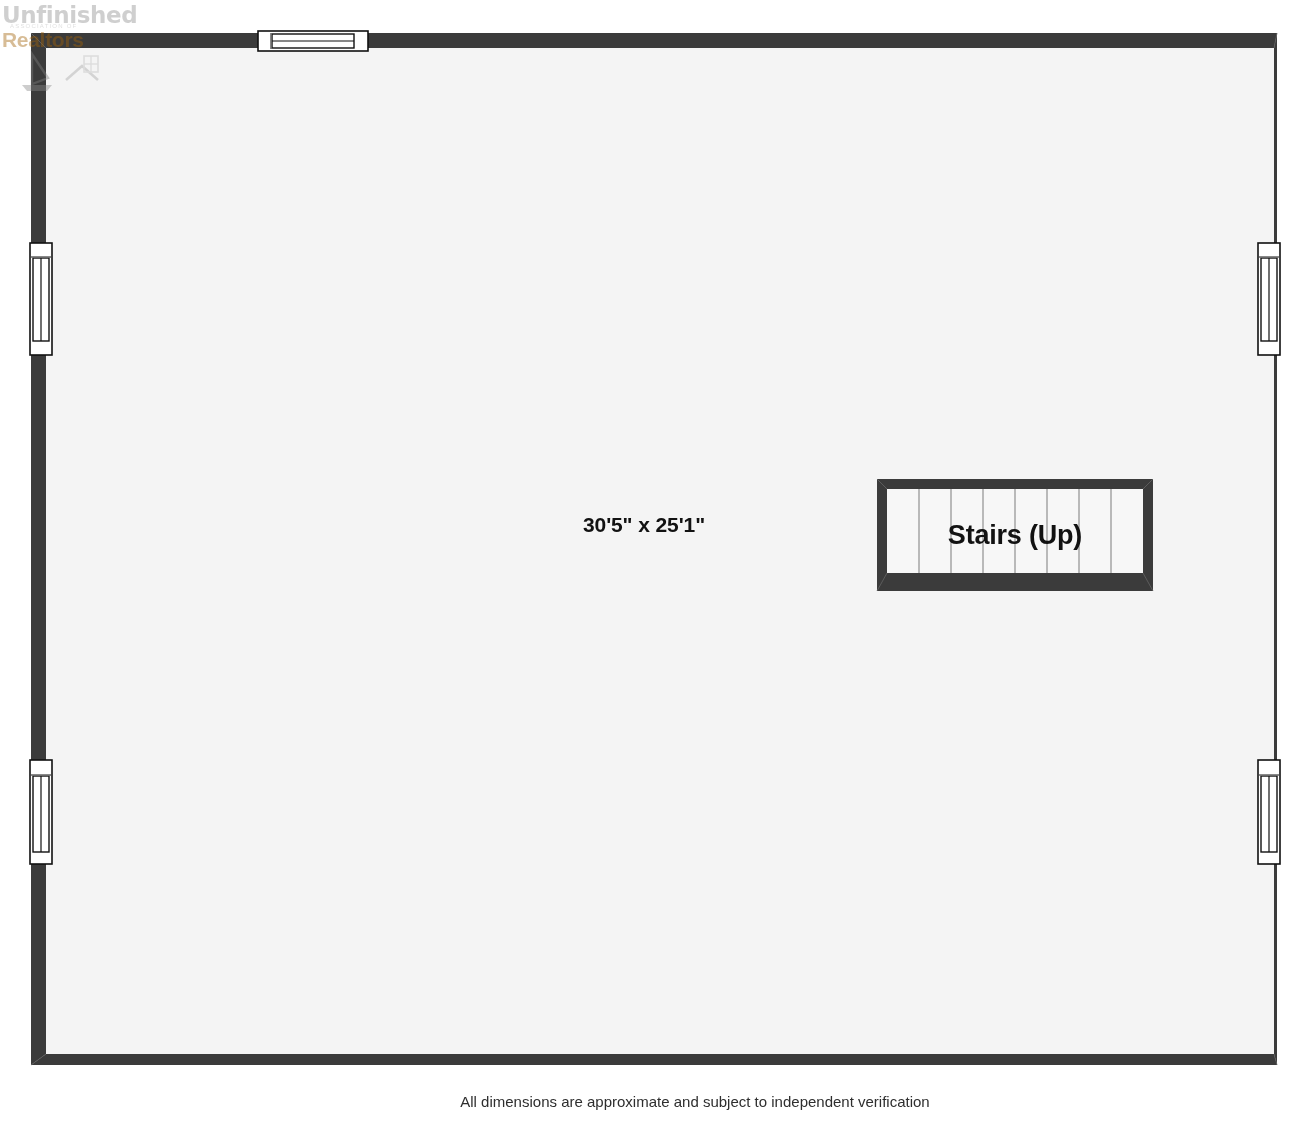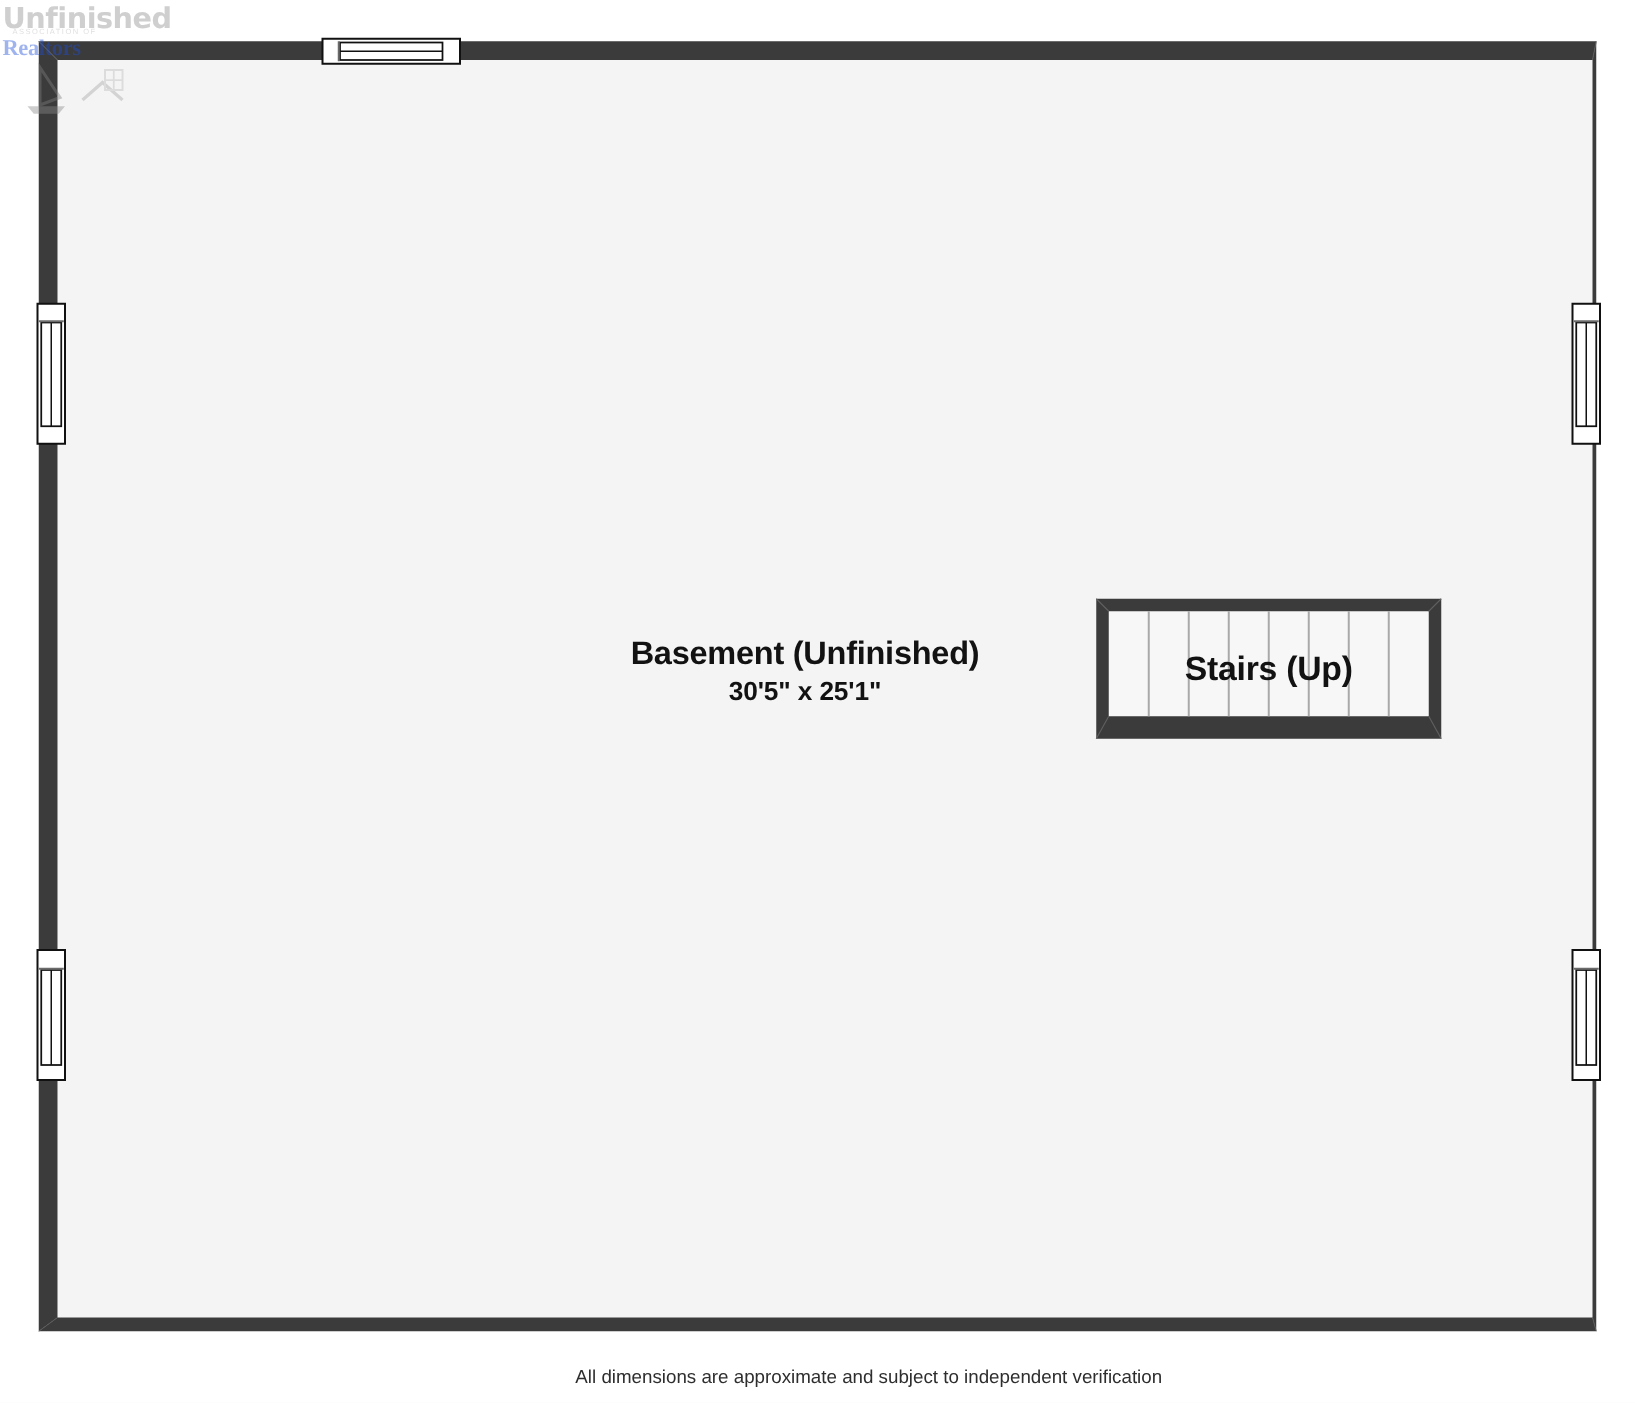--- a/index.html
+++ b/index.html
@@ -45,26 +45,26 @@
     top: 23px;
     font-size: 6px;
     letter-spacing: 1.2px;
     color: #b4b4b4;
     white-space: nowrap;
   }
   #watermark .wm-line2 {
     position: absolute;
     left: 2px;
     top: 28px;
-    font-size: 18px;
+    font-size: 21px;
     font-weight: 700;
     letter-spacing: -0.3px;
-    color: #1d4ed8;
-    white-space: nowrap;
-    font-family: Liberation Serif, serif;
+    color: #a16207;
+    white-space: nowrap;
+    font-family: Liberation Sans, sans-serif;
   }
   #watermark .wm-icons {
     position: absolute;
     left: 14px;
     top: 48px;
     width: 92px;
     height: 44px;
   }
 
   
@@ -229,21 +229,20 @@
         <line x1="1047" y1="489" x2="1047" y2="573"></line>
         <line x1="1079" y1="489" x2="1079" y2="573"></line>
         <line x1="1111" y1="489" x2="1111" y2="573"></line>
       </g>
     </g>
 
   </svg>
 </div>
 
 <div id="label-basement" class="room-label">
-  <div class="rl-name">Basement (Unfinished)</div>
   <div class="rl-dims">30'5" x 25'1"</div>
 </div>
 
 <div id="label-stairs" class="room-label">
   <div class="rl-name">Stairs (Up)</div>
 </div>
 
 <div id="footer-note">All dimensions are approximate and subject to independent verification</div>
 
 </body></html>

